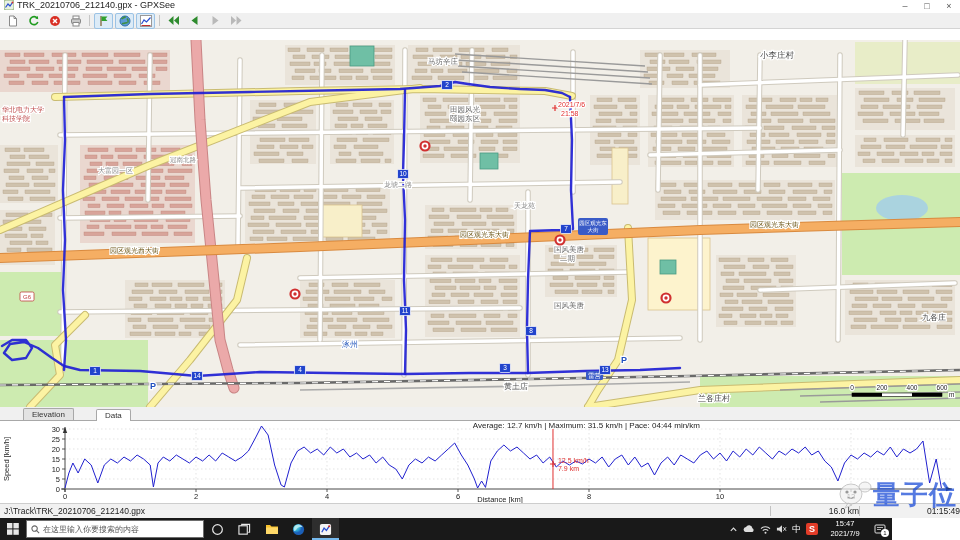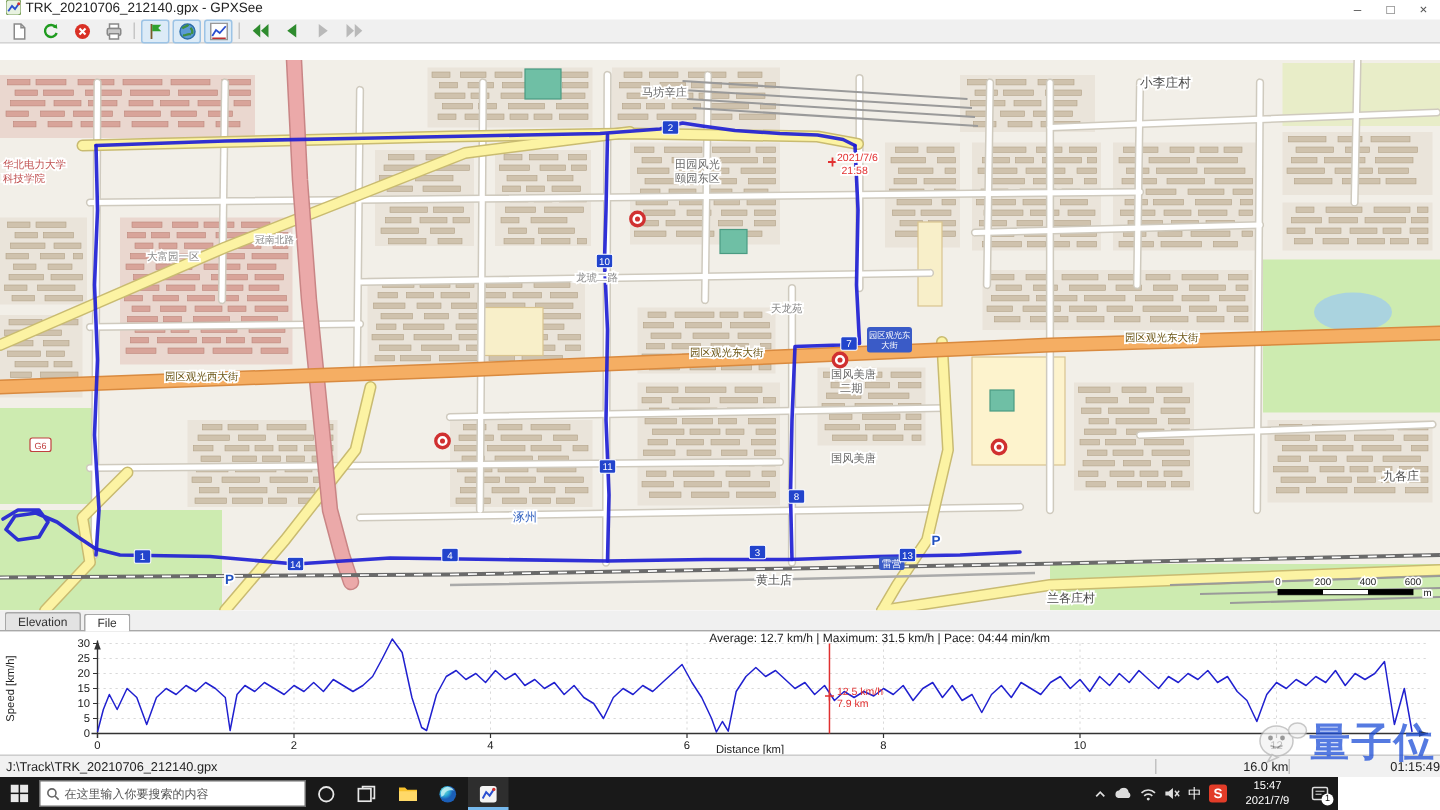--- a/index.html
+++ b/index.html
@@ -16,21 +16,21 @@
   
   #toolbar{height:16px;background:#f0f0f0;border-bottom:1px solid #d4d4d4;display:flex;align-items:center;padding-left:2px;box-sizing:border-box;}
   .tb-btn{width:17px;height:14px;display:flex;align-items:center;justify-content:center;margin:0 1px;border:1px solid transparent;border-radius:2px;}
   .tb-btn.active{background:#dcebf7;border-color:#9cc3e5;}
   .tb-sep{width:1px;height:11px;background:#c6c6c6;margin:0 3px;}
   
   #map{position:absolute;top:40px;left:0;width:960px;height:367px;}
   
   #graph-panel{position:absolute;top:407px;left:0;width:960px;height:96px;background:#fff;}
   #tabbar{height:14px;display:flex;align-items:flex-end;background:#f0f0f0;border-bottom:1px solid #a8a8a8;padding-left:3px;box-sizing:border-box;}
-  .tab{font-size:8px;color:#333;padding:1px 8px;border:1px solid #a8a8a8;border-bottom:none;background:#e3e3e3;margin-right:2px;border-radius:2px 2px 0 0;position:relative;}
+  .tab{font-size:8px;color:#333;padding:1px 8px;border:1px solid #a8a8a8;border-bottom:none;background:#e3e3e3;margin-right:2px;border-radius:2px 2px 0 0;position:relative;margin-left:20px;}
   .tab.active{background:#fff;top:1px;}
   
   #statusbar{position:absolute;top:503px;left:0;width:960px;height:15px;background:#f1f1f1;border-top:1px solid #cdcdcd;
              display:flex;align-items:center;font-size:8.5px;color:#222;box-sizing:border-box;}
   .sb-path{flex:1;padding-left:4px;white-space:nowrap;overflow:hidden;}
   .sb-sep{width:1px;height:10px;background:#c2c2c2;}
   .sb-dist{width:88px;text-align:right;}
   .sb-time{width:100px;text-align:right;}
   
   #taskbar{position:absolute;top:518px;left:0;width:892px;height:22px;background:#191919;display:flex;align-items:center;color:#eee;}
@@ -1018,21 +1018,21 @@
         <text x="949" y="357" font-size="6.5" fill="#222" style="paint-order:stroke" stroke="#ffffff" stroke-width="2.4">m</text>
         <rect x="852" y="353" width="90" height="3.5" fill="#fff" stroke="#000" stroke-width="0.6"></rect>
         <rect x="852" y="353" width="30" height="3.5" fill="#000"></rect>
         <rect x="912" y="353" width="30" height="3.5" fill="#000"></rect>
       </g>
     </svg>
 
   <div id="graph-panel">
     <div id="tabbar">
         <span class="tab">Elevation</span>
-        <span class="tab active">File</span>
+        <span class="tab active">Data</span>
       </div>
     <svg id="graph-svg" viewBox="0 0 960 82" width="960" height="82">
         <rect width="960" height="82" fill="#fff"></rect>
         <g>
           <line x1="65" y1="58" x2="952" y2="58" stroke="#d9d9d9" stroke-width="0.7" stroke-dasharray="1.5 2.5"></line>
           <line x1="65" y1="48" x2="952" y2="48" stroke="#d9d9d9" stroke-width="0.7" stroke-dasharray="1.5 2.5"></line>
           <line x1="65" y1="38" x2="952" y2="38" stroke="#d9d9d9" stroke-width="0.7" stroke-dasharray="1.5 2.5"></line>
           <line x1="65" y1="28" x2="952" y2="28" stroke="#d9d9d9" stroke-width="0.7" stroke-dasharray="1.5 2.5"></line>
           <line x1="65" y1="18" x2="952" y2="18" stroke="#d9d9d9" stroke-width="0.7" stroke-dasharray="1.5 2.5"></line>
           <line x1="65" y1="8" x2="952" y2="8" stroke="#d9d9d9" stroke-width="0.7" stroke-dasharray="1.5 2.5"></line>

